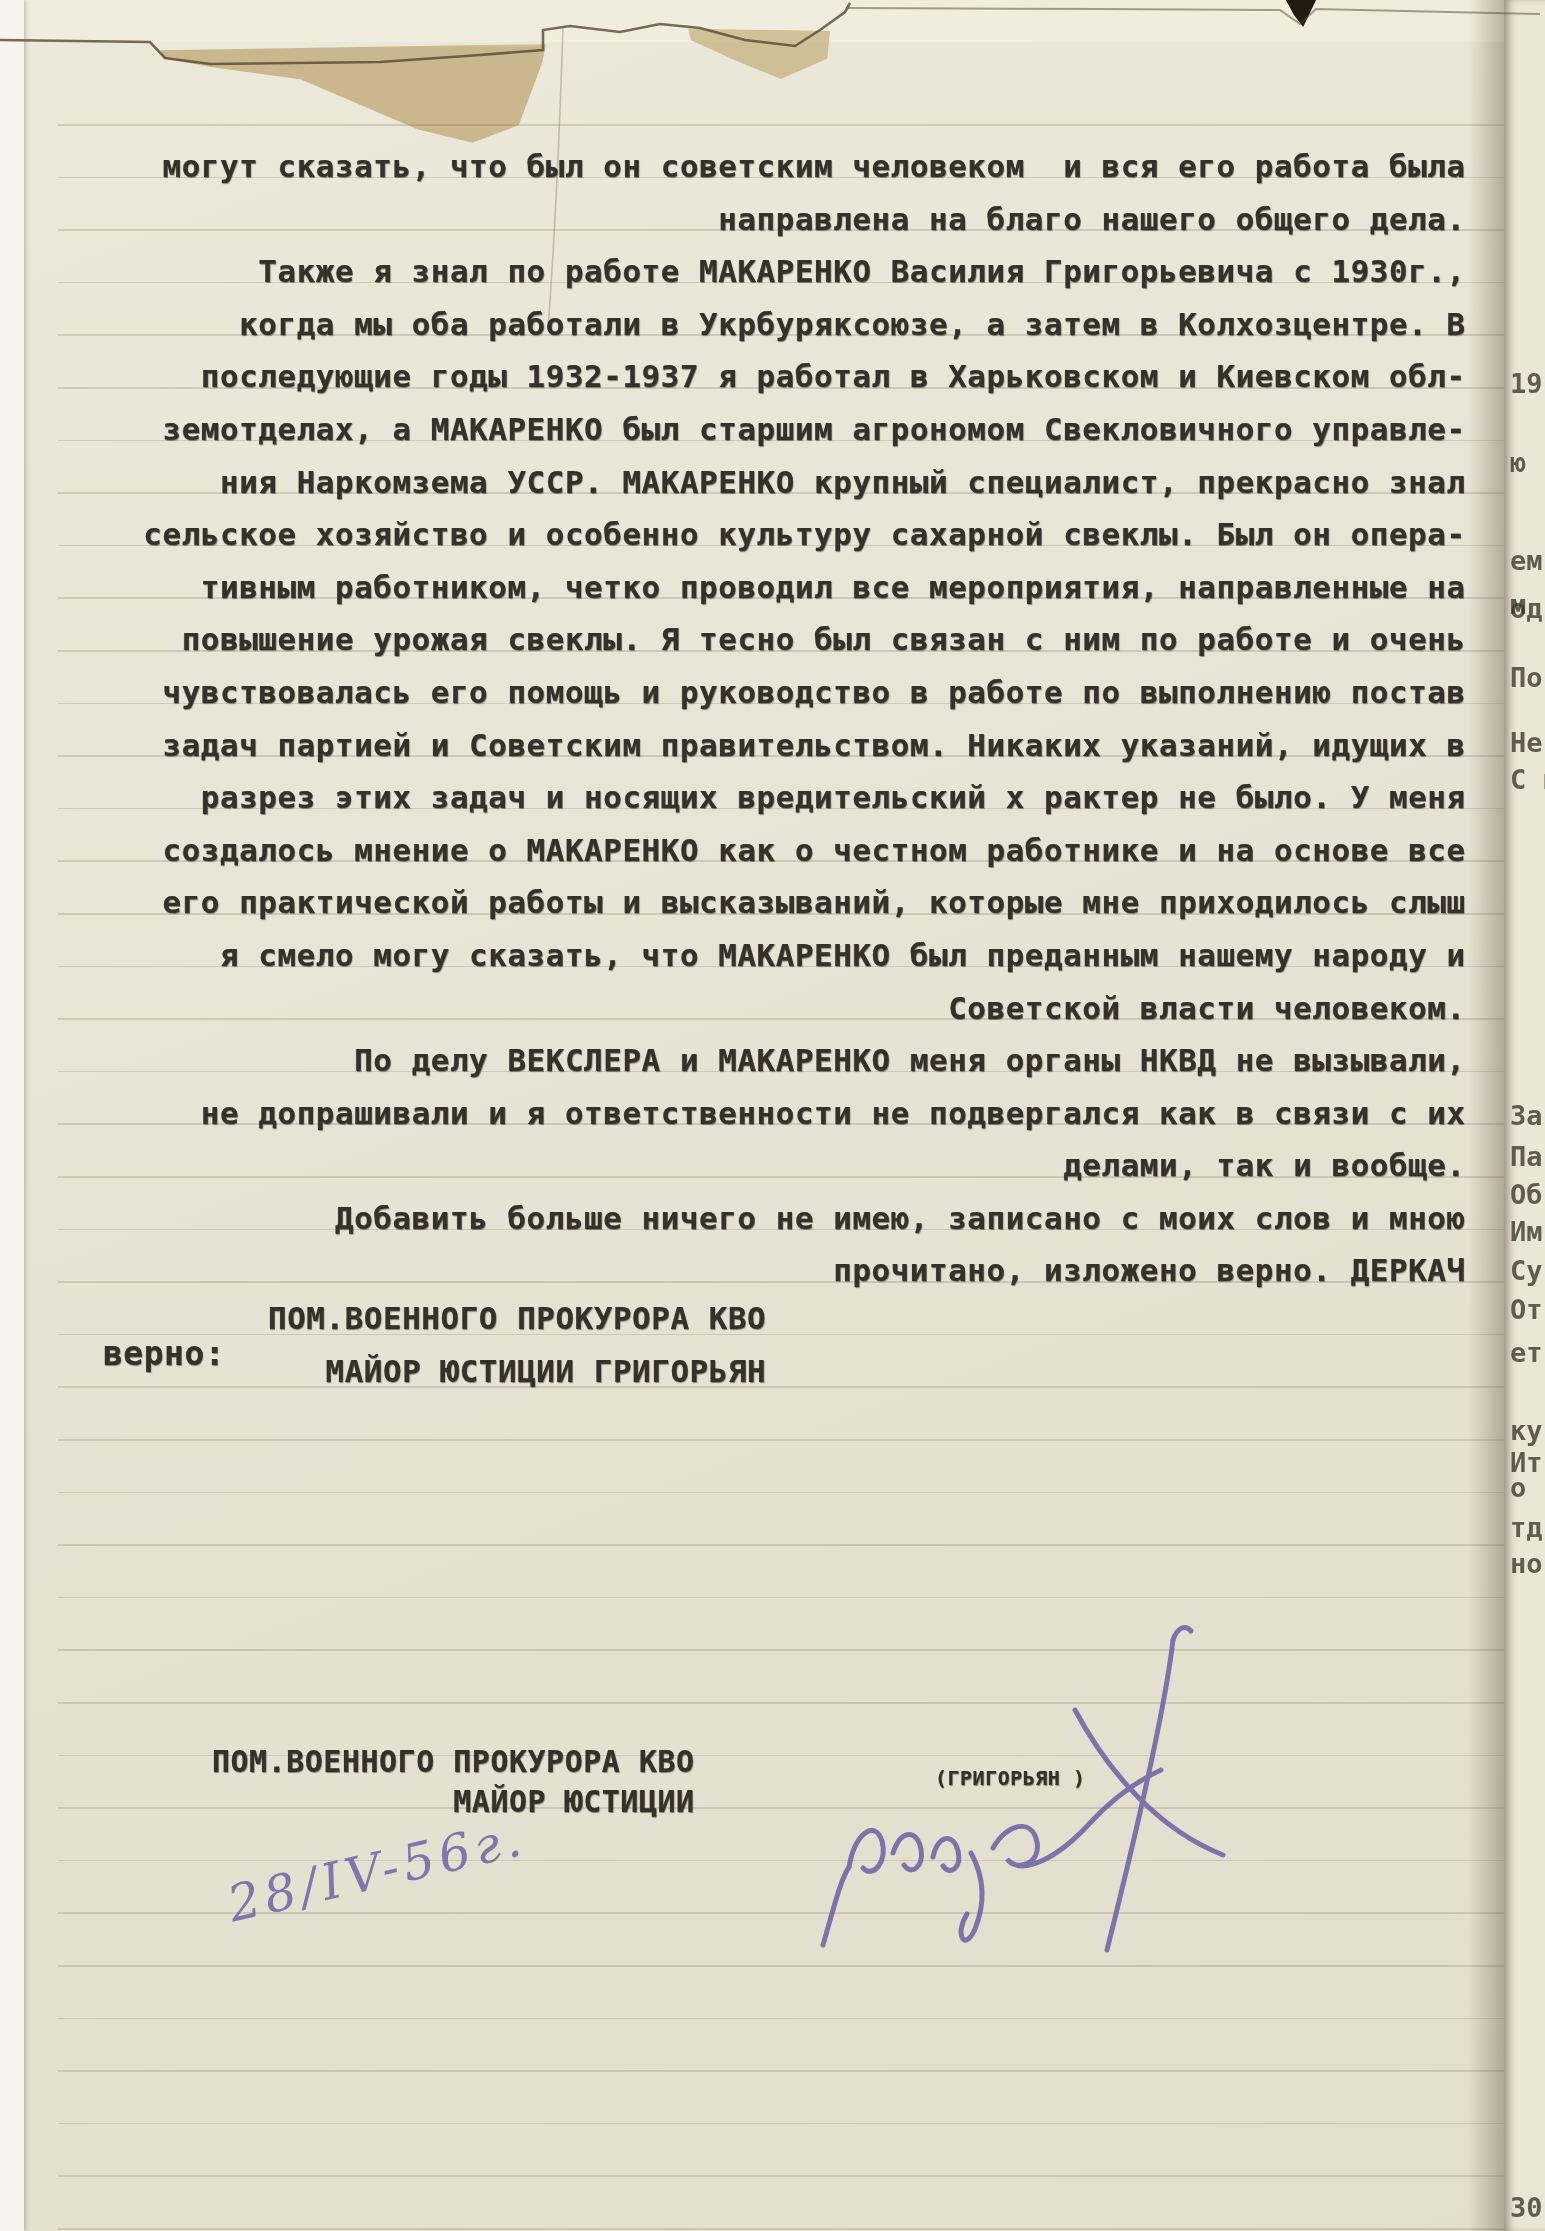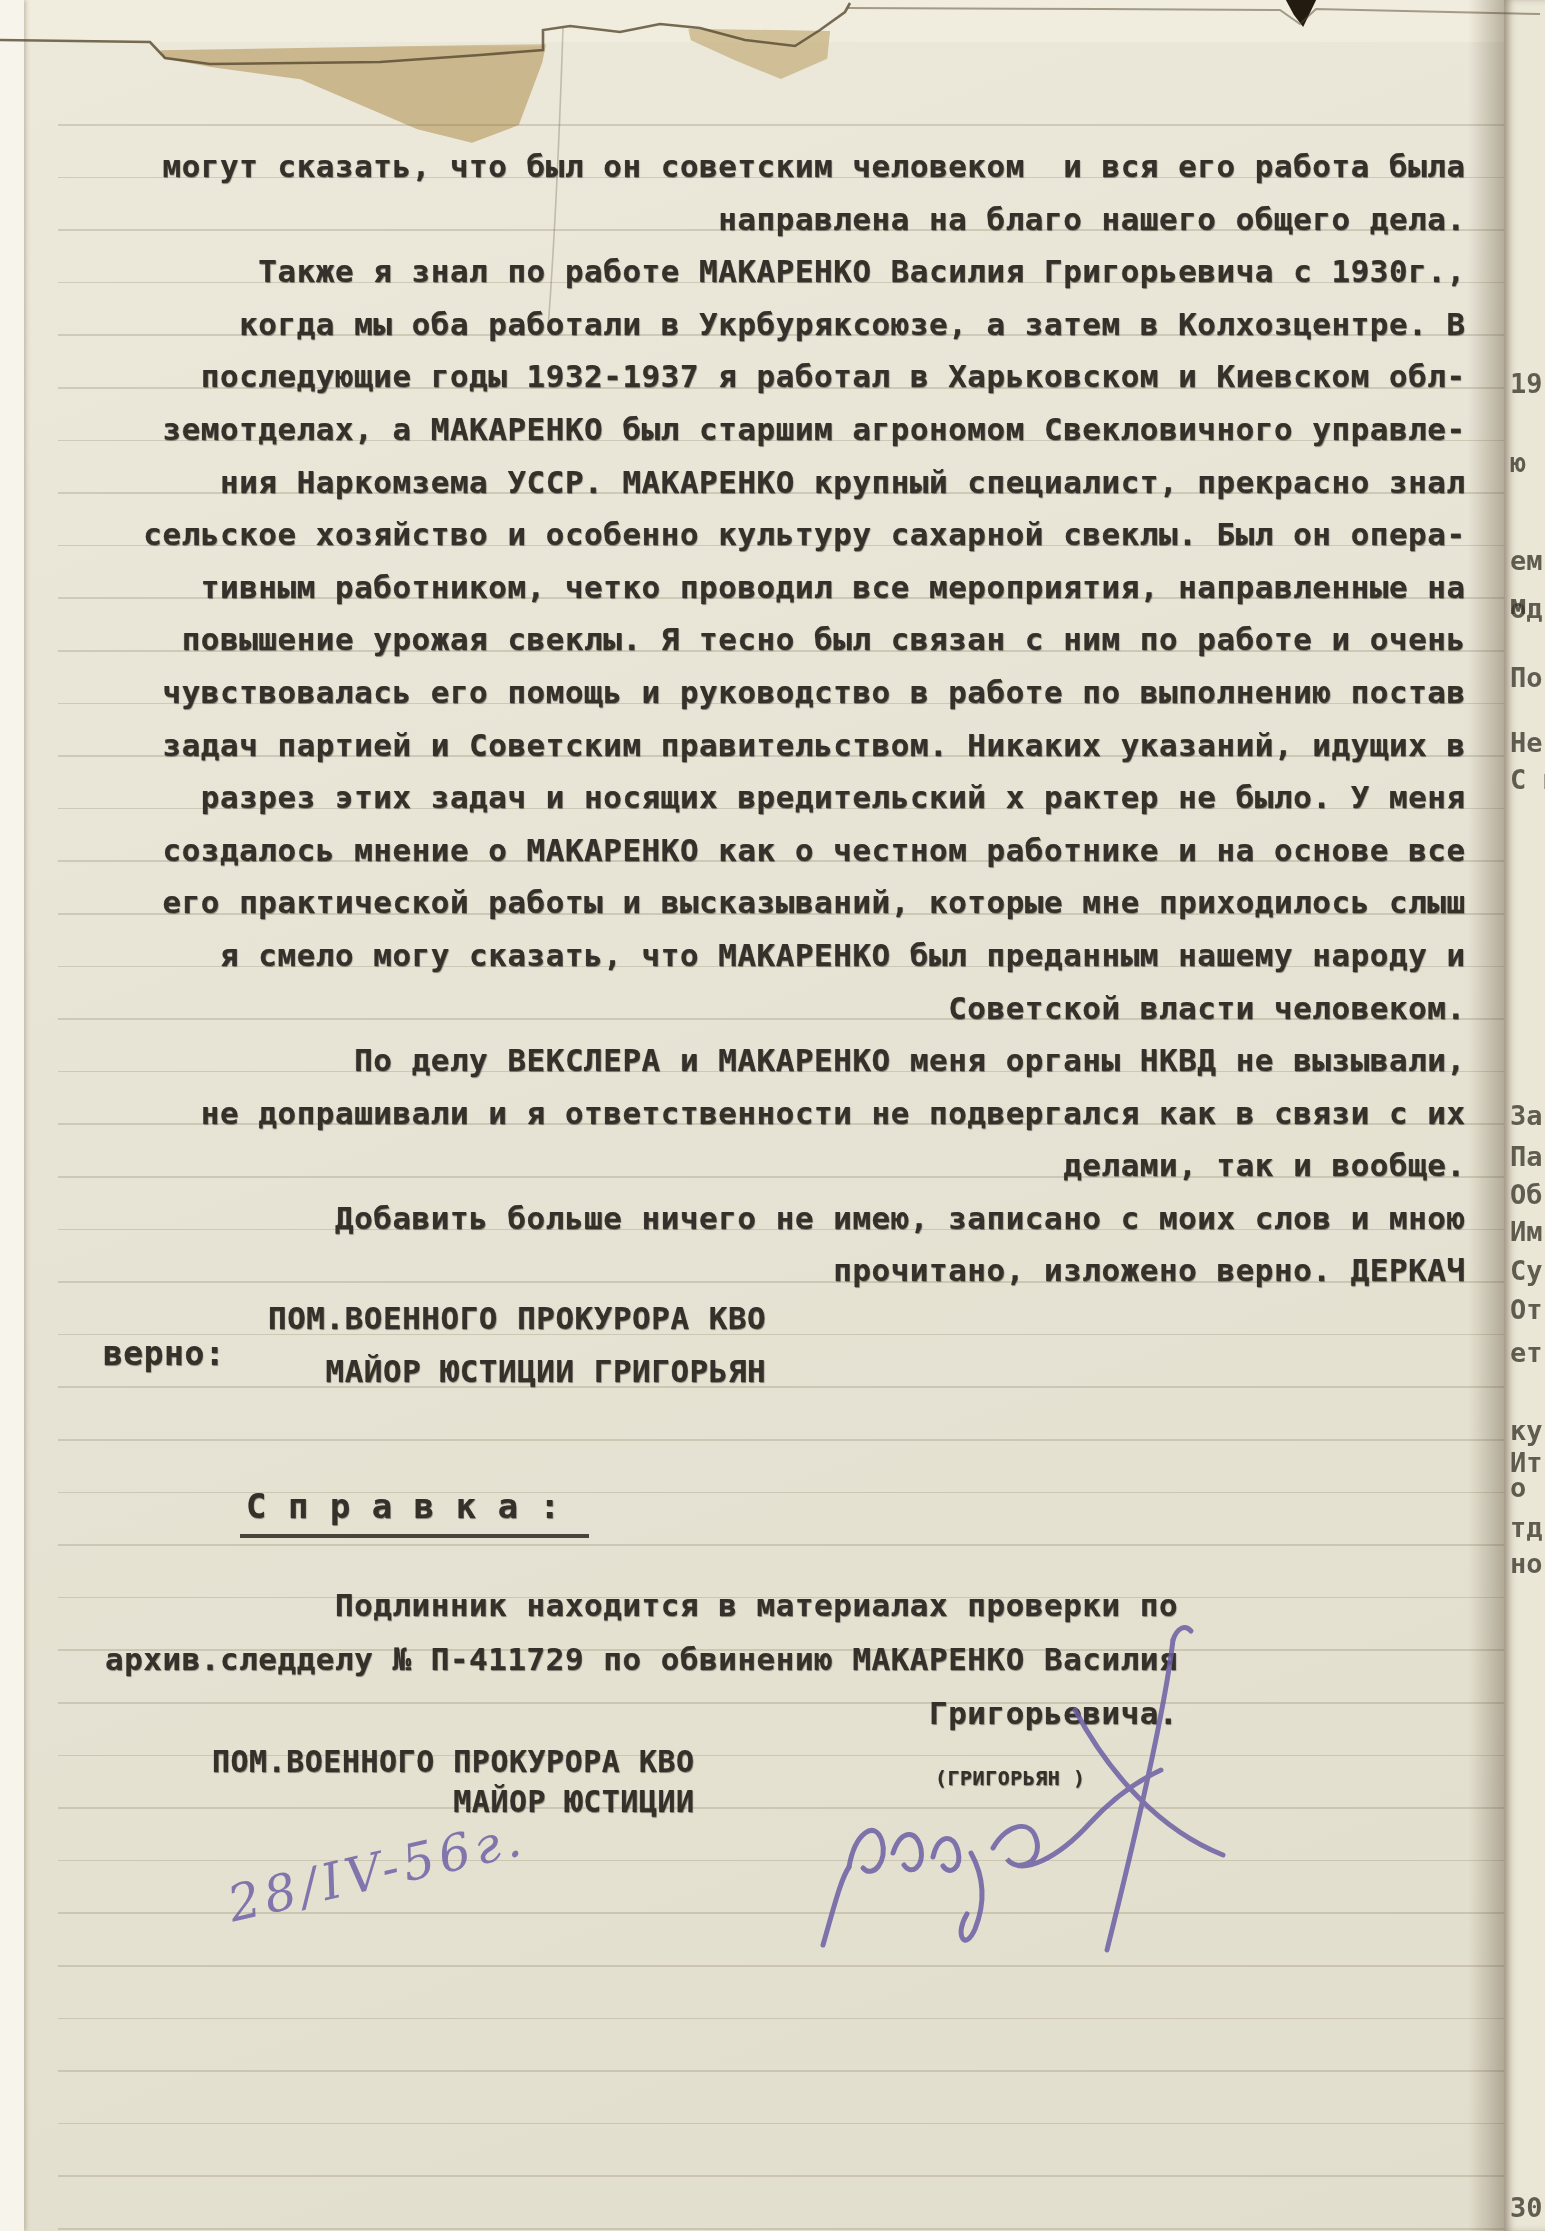--- a/index.html
+++ b/index.html
@@ -105,25 +105,21 @@
 не допрашивали и я ответственности не подвергался как в связи с их
 делами, так и вообще.
         Добавить больше ничего не имею, записано с моих слов и мною
 прочитано, изложено верно. ДЕРКАЧ</div>
 
   <div class="typed block-prosecutor">ПОМ.ВОЕННОГО ПРОКУРОРА КВО
   МАЙОР ЮСТИЦИИ ГРИГОРЬЯН</div>
 
   <div class="typed verno">верно:</div>
 
-  <div class="typed spravka-heading">С п р а в к а :</div>
 
-  <div class="typed spravka-body">      Подлинник находится в материалах проверки по
-архив.следделу № П-411729 по обвинению МАКАРЕНКО Василия
-Григорьевича.</div>
 
   <div class="typed sig-block">ПОМ.ВОЕННОГО ПРОКУРОРА КВО
 МАЙОР ЮСТИЦИИ</div>
 
   <div class="typed sig-name">(ГРИГОРЬЯН )</div>
 
   <div class="hand-date">28/IV-56г.</div>
 
   <svg class="sig-svg" width="580" height="370">
     <g fill="none" stroke="#6d5fa5" stroke-width="5" stroke-linecap="round" opacity="0.85">

